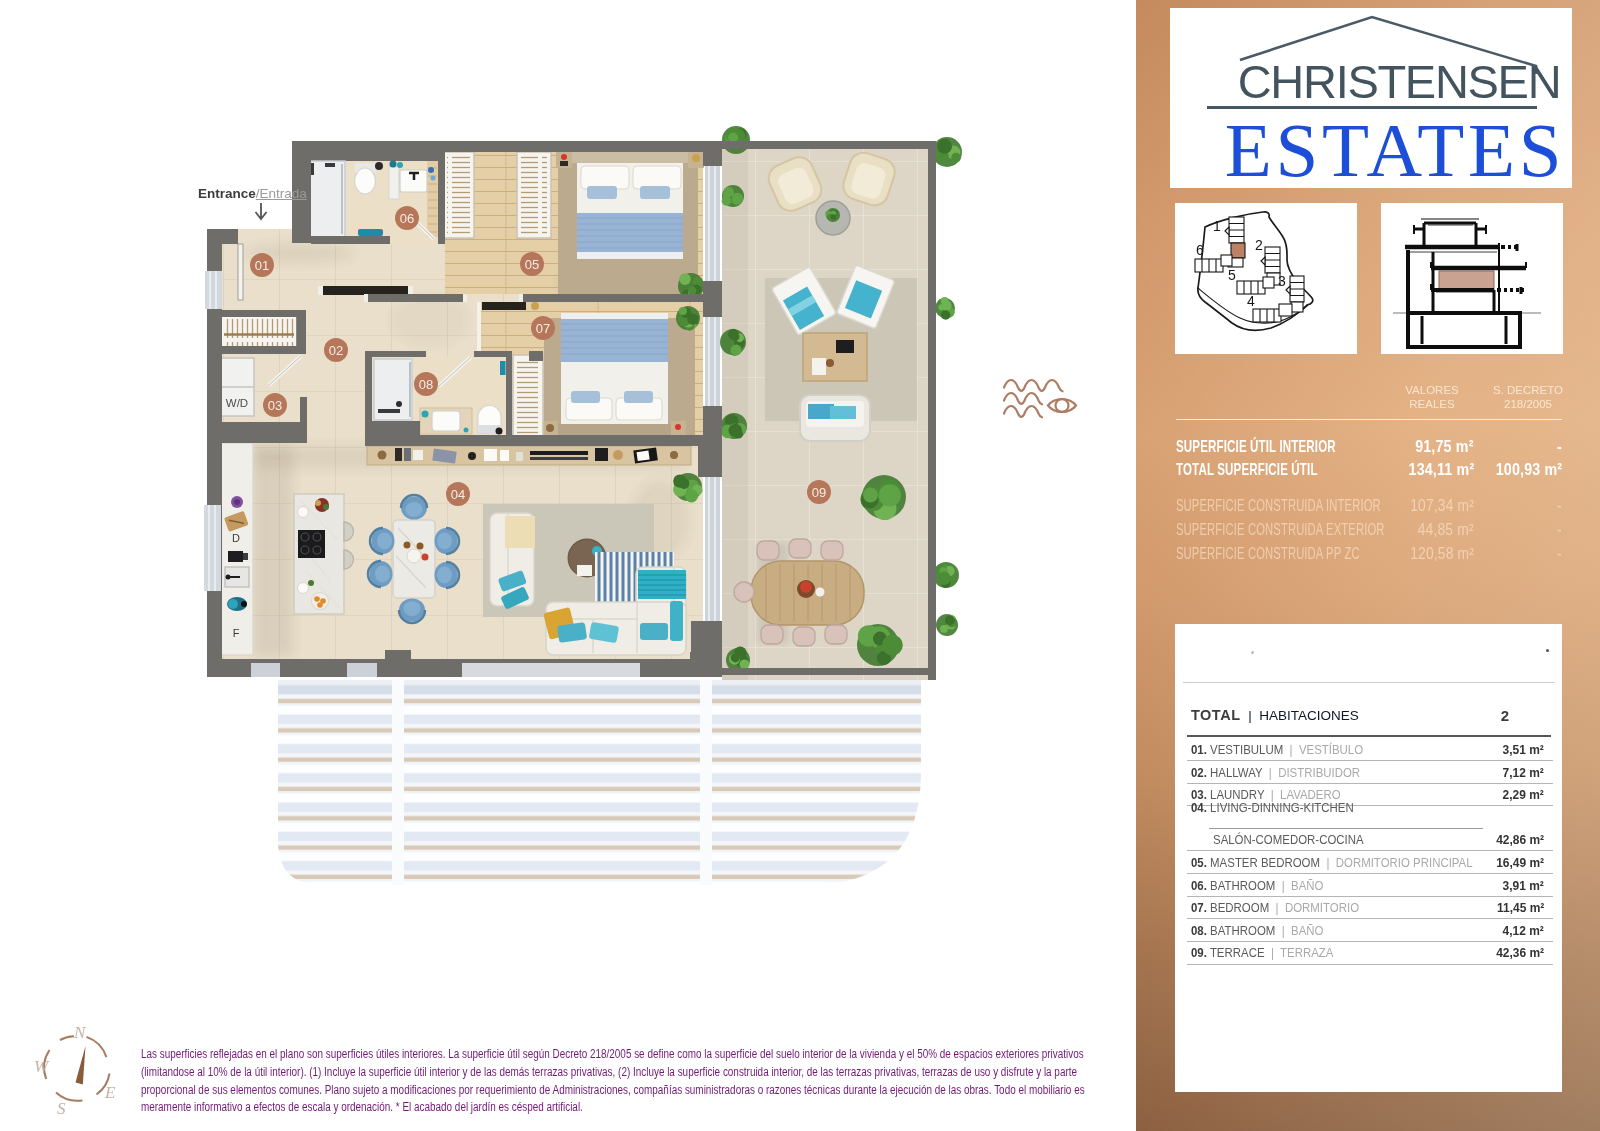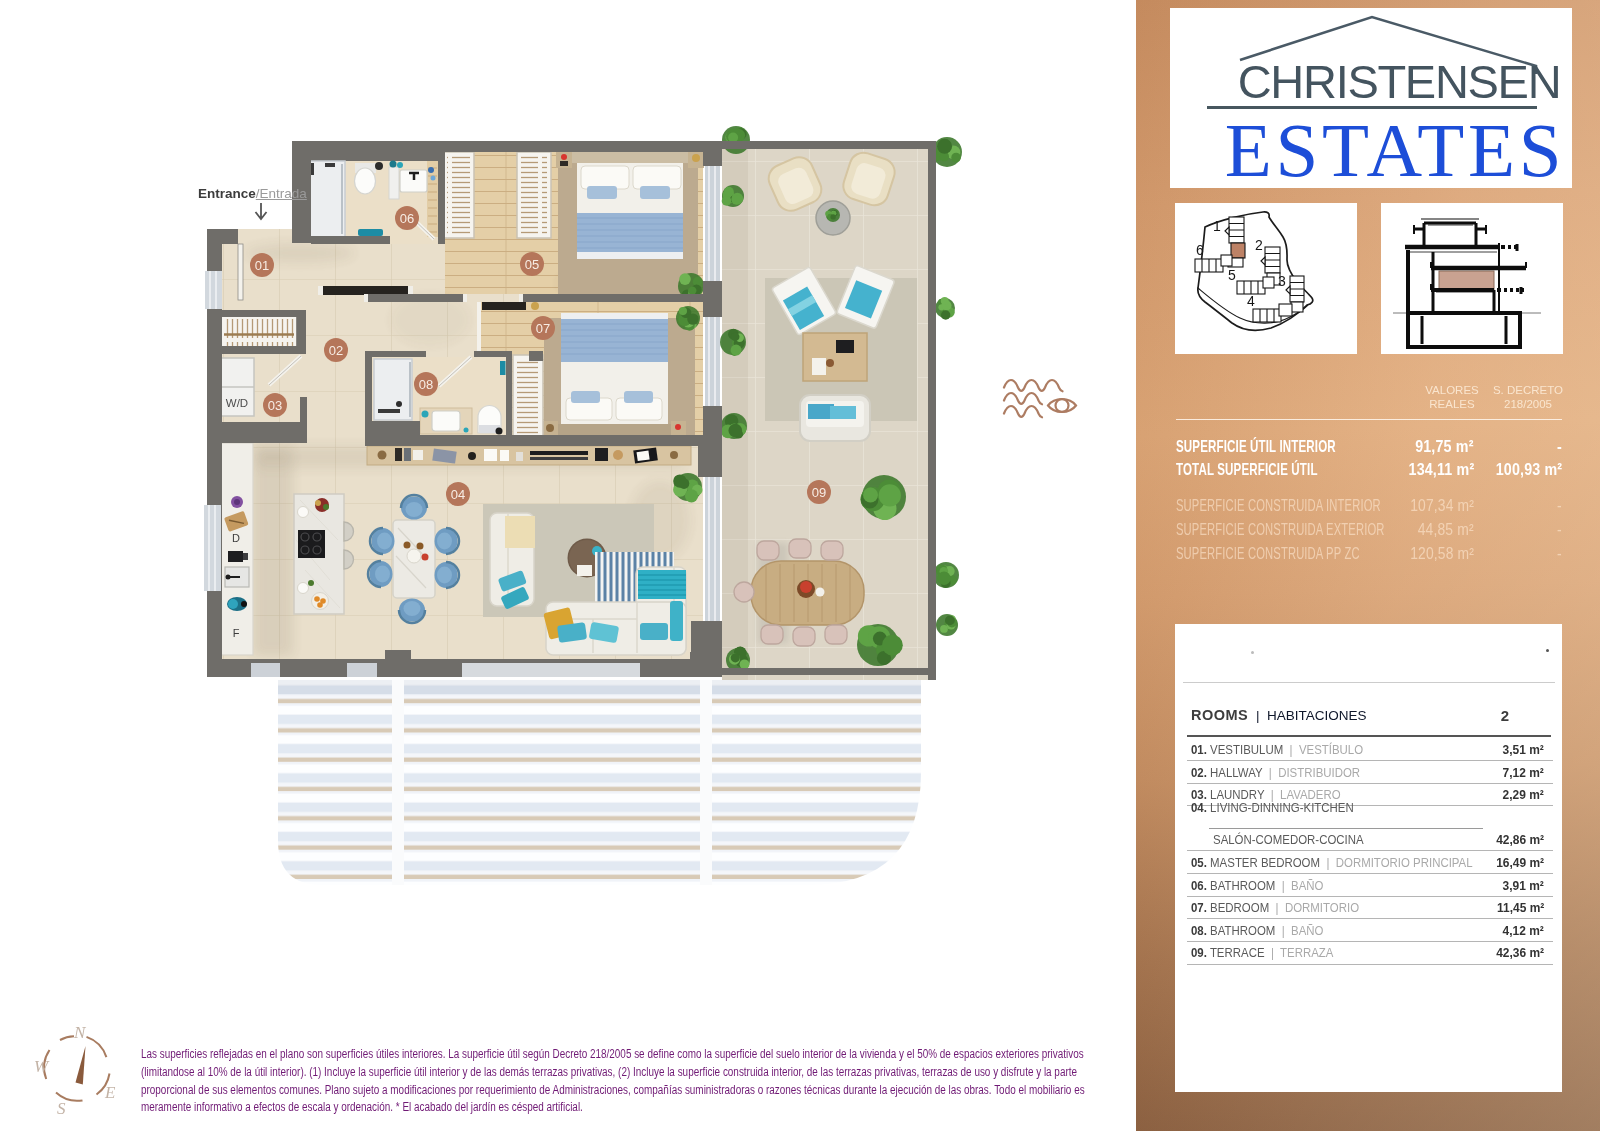--- a/index.html
+++ b/index.html
@@ -845,21 +845,21 @@
 <path d="M40 16 H98" stroke-width="1.2"></path>
 <path d="M43 20 V44 M95 20 V44" stroke-width="3"></path>
 <path d="M33 26 h10 M95 26 h10" stroke-width="3"></path>
 <path d="M33 22 v9 M105 22 v9" stroke-width="2"></path>
 <path d="M47 22 H92" stroke-width="0.8"></path>
 </g>
 </svg>
 
   </div>
 
-  <div class="coltitle" style="left:276px;top:384px;width:80px;">VALORES<br>REALES</div>
+  <div class="coltitle" style="left:256px;top:384px;width:80px;">VALORES<br>REALES</div>
   <div class="coltitle" style="left:352px;top:384px;width:80px;">S. DECRETO<br>218/2005</div>
   <div class="hr1"></div>
 
   <div class="trow" style="top:437px">
         <span class="lab tb">SUPERFICIE ÚTIL INTERIOR</span>
         <span class="v1 tb">91,75 m²</span>
         <span class="v2 tb">-</span>
       </div>
   <div class="trow" style="top:460px">
         <span class="lab tb">TOTAL SUPERFICIE ÚTIL</span>
@@ -879,21 +879,21 @@
   <div class="trow" style="top:544px">
         <span class="lab tl">SUPERFICIE CONSTRUIDA PP ZC</span>
         <span class="v1 tl">120,58 m²</span>
         <span class="v2 tl">-</span>
       </div>
 
   <div id="roomsbox">
     <div style="position:absolute;left:76px;top:27px;width:3px;height:3px;background:#bbb;border-radius:50%"></div>
     <div style="position:absolute;left:371px;top:25px;width:3px;height:3px;background:#555;border-radius:50%"></div>
     <div class="rb-hr"></div>
-    <div class="rb-head"><b>ROOMS</b> <span class="g">&nbsp;|&nbsp; HABITACIONES</span><span class="n2">2</span></div>
+    <div class="rb-head"><b>TOTAL</b> <span class="g">&nbsp;|&nbsp; HABITACIONES</span><span class="n2">2</span></div>
     <div class="rb-uhead"></div>
     <div class="rrow" style="top:118px"><span class="in"><b>01.</b> VESTIBULUM <span class="es">&nbsp;|&nbsp; VESTÍBULO</span></span><span class="val">3,51 m²</span></div>
     <div class="rline" style="top:136px"></div>
     <div class="rrow" style="top:141px"><span class="in"><b>02.</b> HALLWAY <span class="es">&nbsp;|&nbsp; DISTRIBUIDOR</span></span><span class="val">7,12 m²</span></div>
     <div class="rline" style="top:159px"></div>
     <div class="rrow" style="top:163px"><span class="in"><b>03.</b> LAUNDRY <span class="es">&nbsp;|&nbsp; LAVADERO</span></span><span class="val">2,29 m²</span></div>
     <div class="rline" style="top:181px"></div>
     <div class="rrow" style="top:176px"><span class="in"><b>04.</b> LIVING-DINNING-KITCHEN</span></div>
     <div class="rline" style="top:204px;left:34px;width:274px;background:#9a9a9a"></div>
     <div class="rrow" style="top:208px"><span class="in"><span style="display:inline-block;width:25px"></span>SALÓN-COMEDOR-COCINA</span><span class="val">42,86 m²</span></div>

